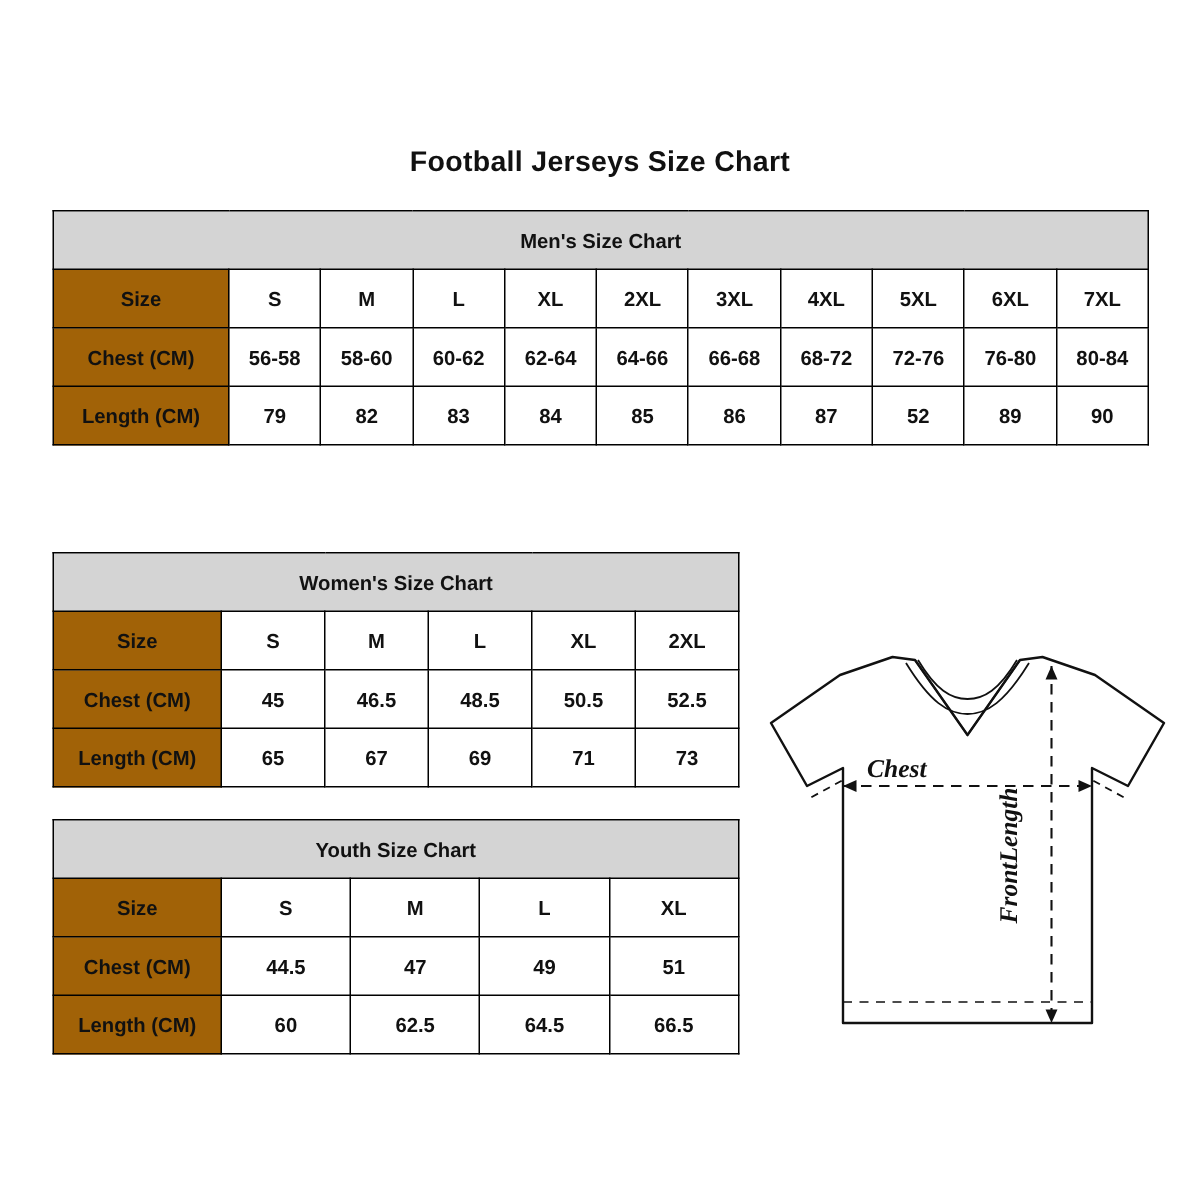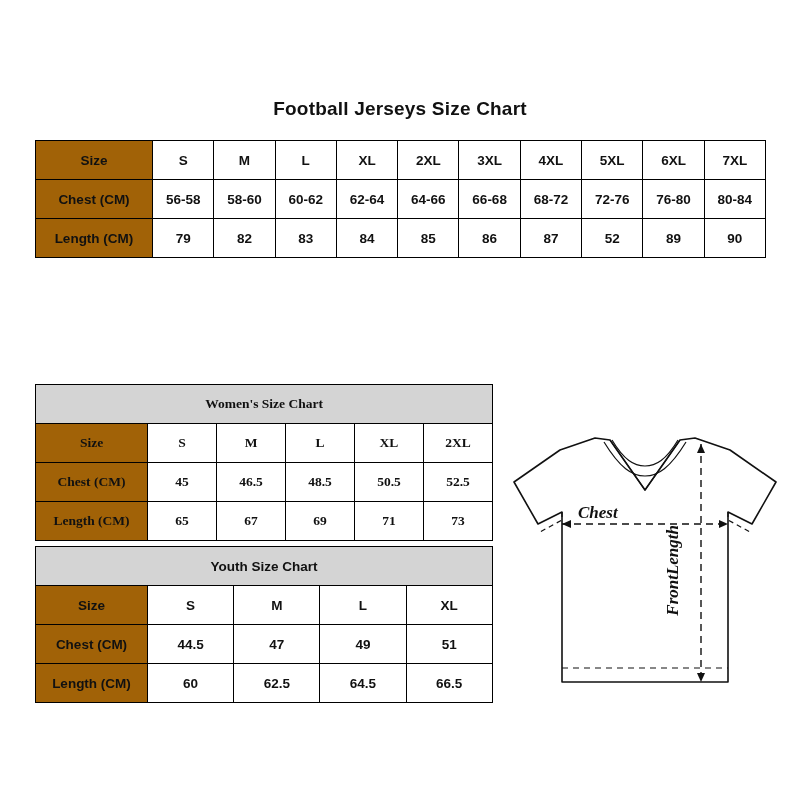--- a/index.html
+++ b/index.html
@@ -69,23 +69,22 @@
     width: 730px;
   }
   #mens-table { width: 730px; }
   #mens-table col.c0 { width: 117px; }
   #mens-table col.cd { width: 61.3px; }
 
   
   #womens-wrap {
     position: absolute;
     left: 35px;
-    top: 384px;
+    top: 368px;
     width: 457px;
-    font-family: Liberation Serif, serif;
   }
   #womens-table { width: 457px; }
   #womens-table col.c0 { width: 112px; }
   #womens-table col.cd { width: 69px; }
 
   
   #youth-wrap {
     position: absolute;
     left: 35px;
     top: 546px;
@@ -140,20 +139,23 @@
           <col class="cd">
           <col class="cd">
           <col class="cd">
         <col class="cd">
           <col class="cd">
           <col class="cd">
           <col class="cd">
           <col class="cd">
       </colgroup>
       <tbody>
+        <tr class="tbl-title">
+          <td colspan="11">Men's Size Chart</td>
+        </tr>
         <tr>
           <td class="row-label">Size</td>
           <td class="data-cell">S</td>
           <td class="data-cell">M</td>
           <td class="data-cell">L</td>
           <td class="data-cell">XL</td>
           <td class="data-cell">2XL</td>
           <td class="data-cell">3XL</td>
           <td class="data-cell">4XL</td>
           <td class="data-cell">5XL</td>

